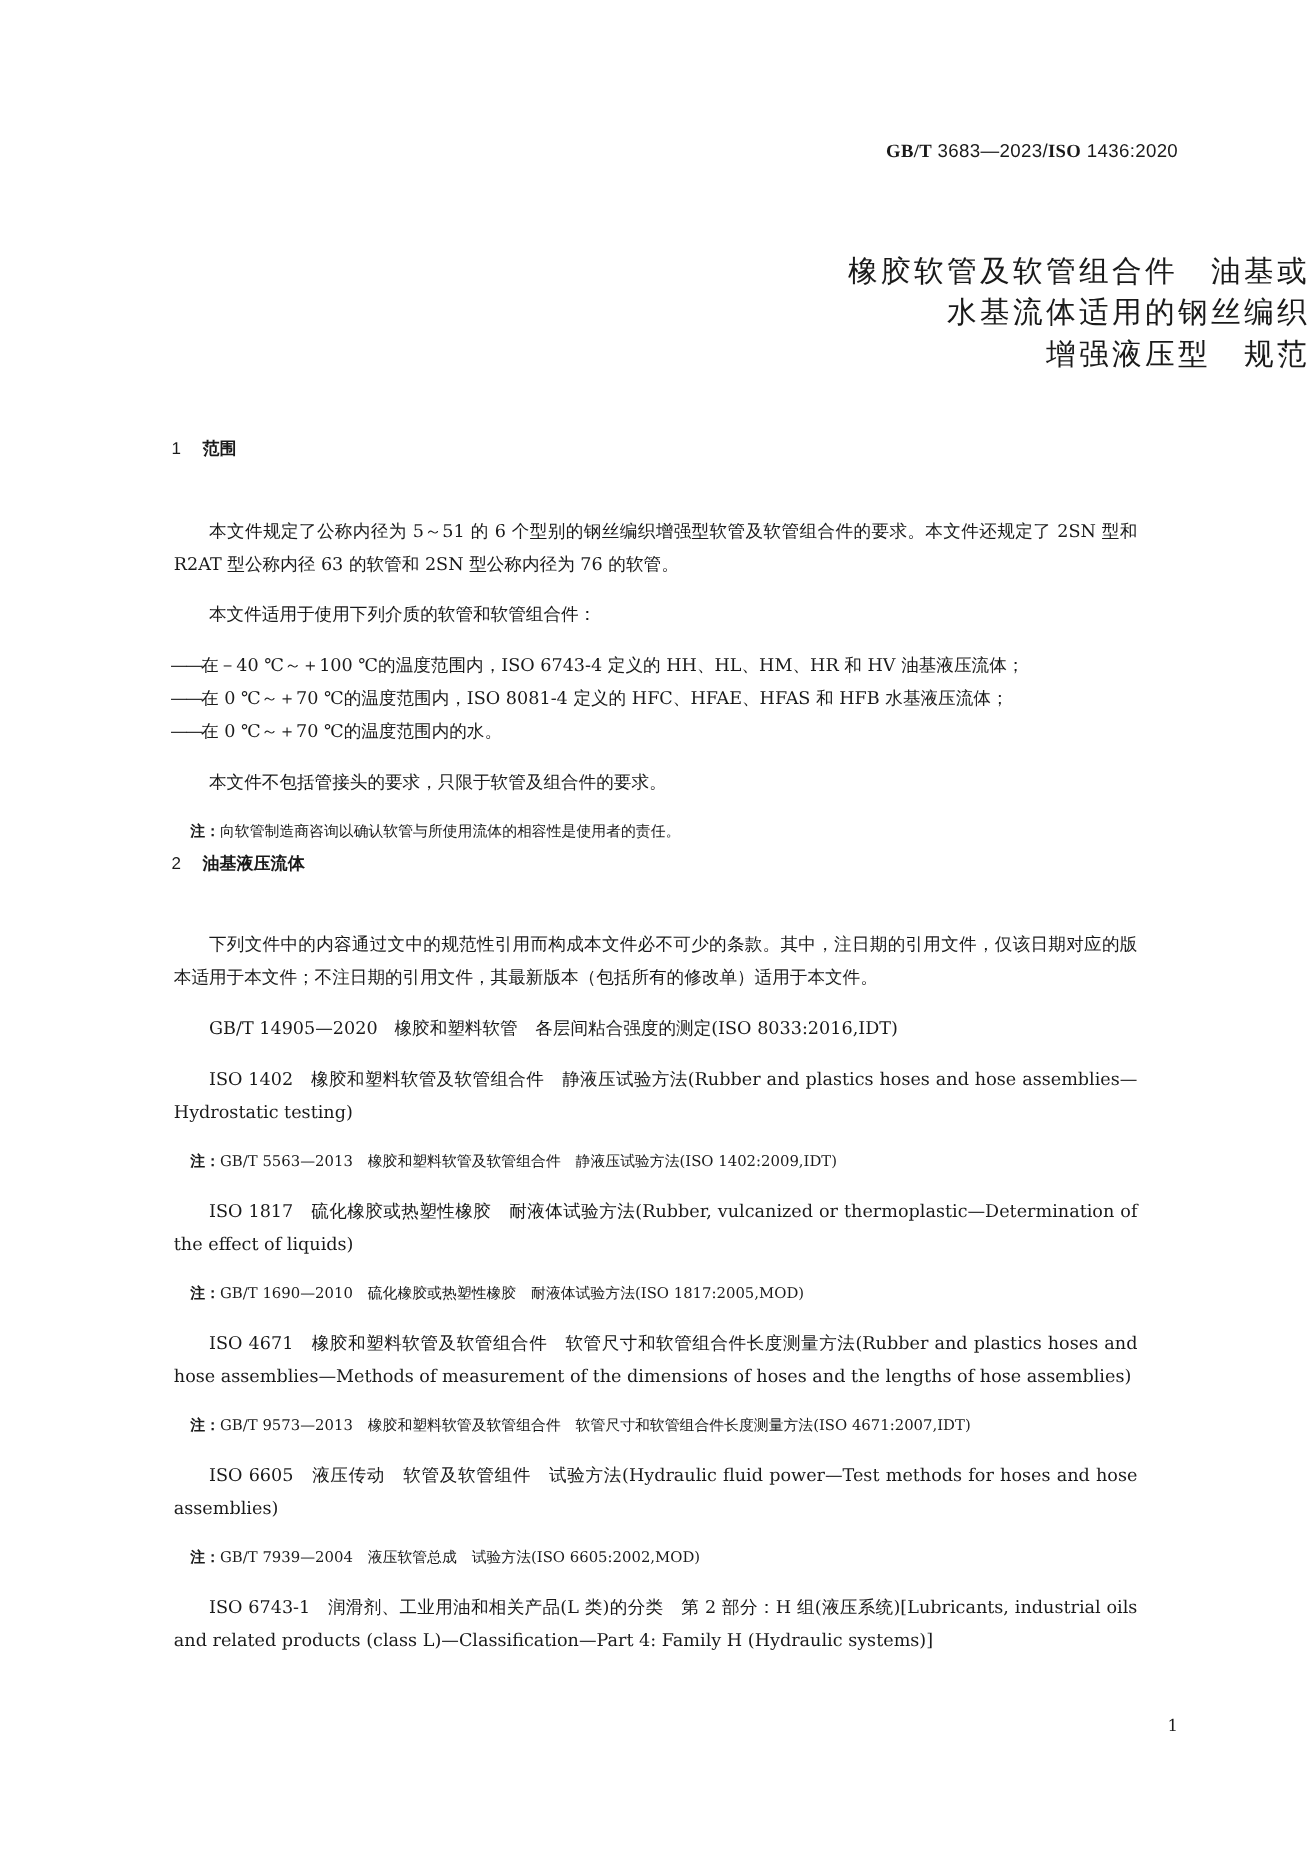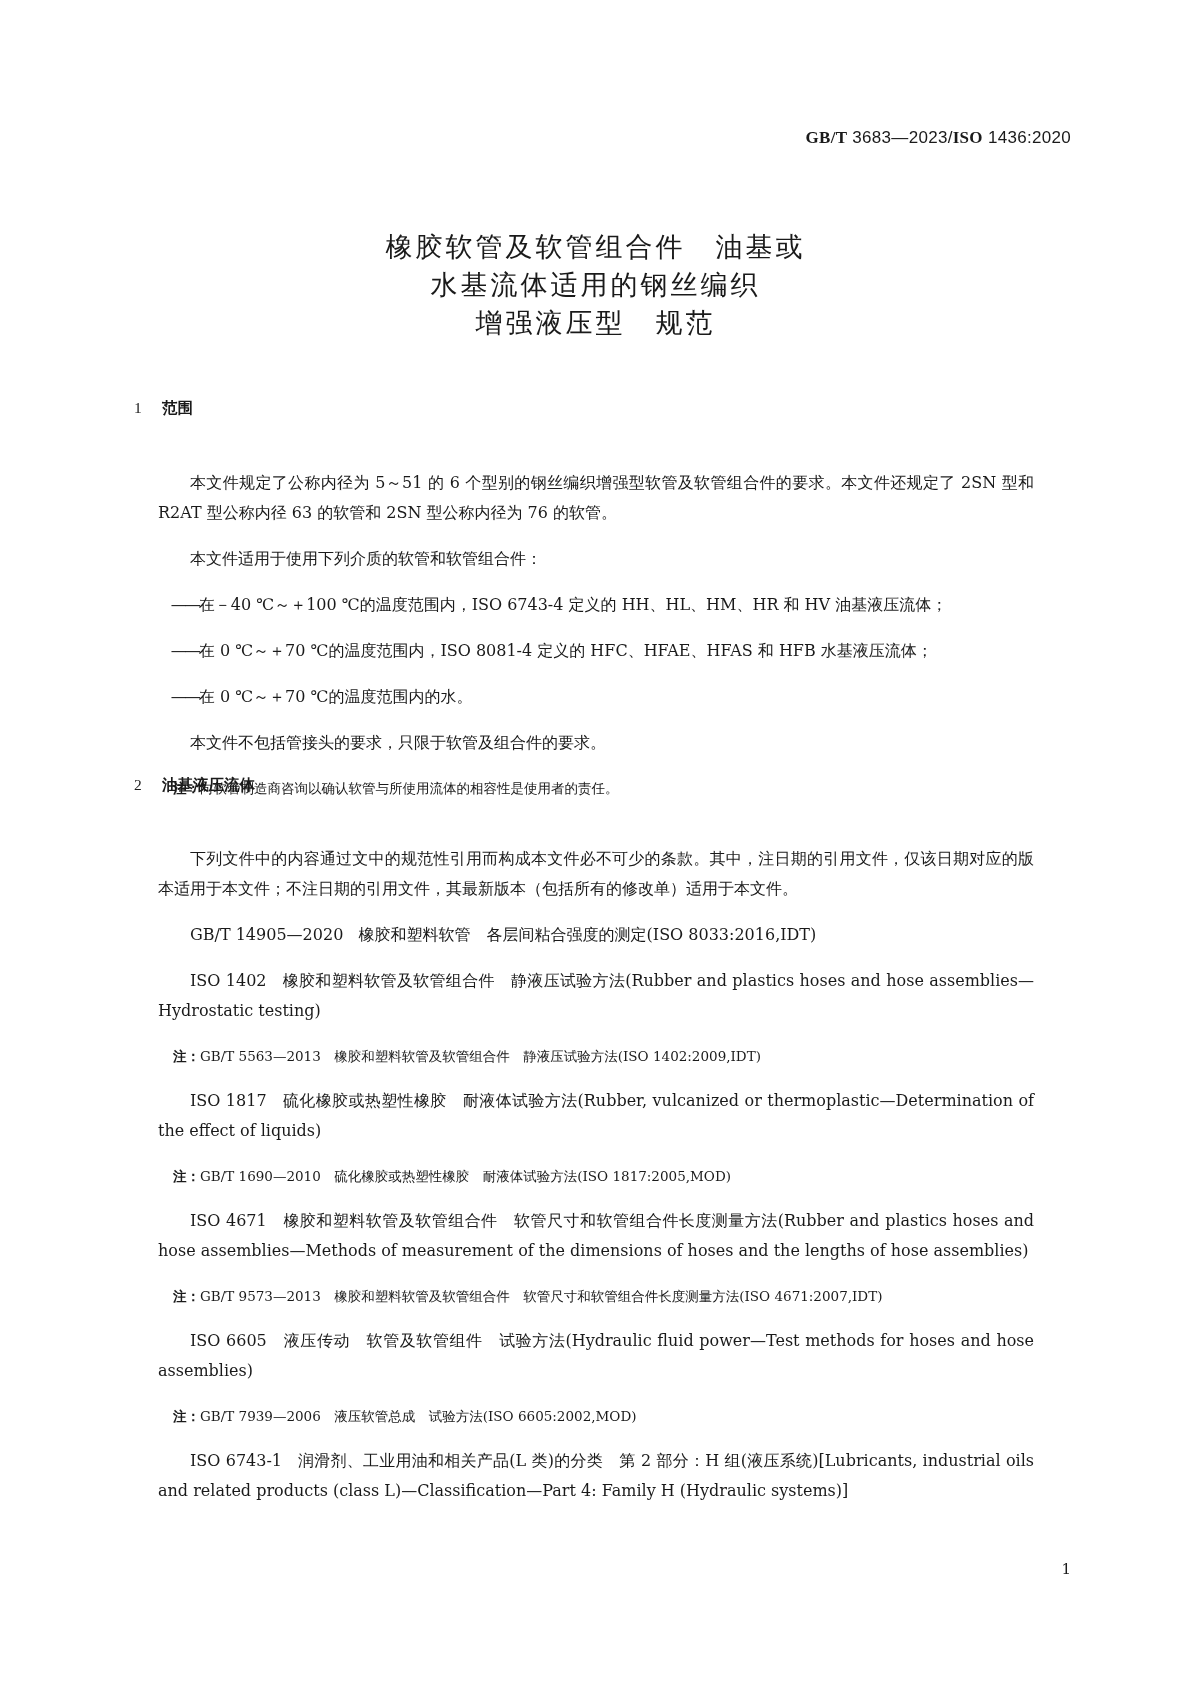--- a/index.html
+++ b/index.html
@@ -1,29 +1,29 @@
 <!DOCTYPE html>
 <html><head>
   <meta charset="utf-8">
   <style>
     html, body { margin: 0; padding: 0; background: #ffffff; }
     body { width: 1191px; height: 1685px; position: relative; overflow: hidden; color: #1a1a1a;
            font-family: "DejaVu Serif", "Liberation Serif", serif; }
     .header-code { position: absolute; top: 128px; right: 120px; font-size: 17px; letter-spacing: 0.3px;
                    font-family: "Liberation Sans", "DejaVu Sans", sans-serif; text-align: center; }
     .header-code b { font-family: "Liberation Serif", serif; font-weight: bold; }
-    .title { position: absolute; top: 228px; left: 0; width: 1191px; text-align: center;
+    .title { position: absolute; top: 228px; left: 0; width: 1191px; text-align: right;
              font-family: "DejaVu Sans", "Liberation Sans", sans-serif; font-size: 27px; line-height: 38px; letter-spacing: 3px; }
     .title div { white-space: pre; }
-    .sec-head { position: absolute; left: 134px; font-family: Liberation Serif, serif;
+    .sec-head { position: absolute; left: 156px; font-family: Liberation Sans, sans-serif;
                 font-size: 15.5px; font-weight: bold; }
     .sec-head .num { display: inline-block; width: 28px; font-weight: normal; }
     .body { position: absolute; left: 142px; width: 908px; font-size: 16px; line-height: 30px; }
     .p { margin: 16px; text-indent: 2em; text-align: justify; }
-    .dash { margin: 16px; padding-left: 3.4em; text-indent: -2.6em; }
+    .dash { margin: 0; padding-left: 3.4em; text-indent: -2.6em; }
     .dash .dmark { letter-spacing: -2px; }
     .note { margin: 4px; padding-left: 2em; font-size: 13.5px; line-height: 28px; }
     .note .nl { font-family: "DejaVu Sans", sans-serif; font-weight: bold; }
     .note.hang { padding-left: 4.7em; text-indent: -2.7em; }
     .ref { margin: 16px; text-indent: 2em; text-align: justify; }
     .gap { white-space: pre; }
     .page-num { position: absolute; top: 1560px; right: 120px; font-size: 15px; }
   </style>
 </head>
 <body>
@@ -64,18 +64,18 @@
   <p class="ref"><span>ISO 1402</span><span class="gap">   </span><span>橡胶和塑料软管及软管组合件　静液压试验方法(Rubber and plastics hoses and hose assemblies—Hydrostatic testing)</span></p>
   <p class="note"><span class="nl">注：</span><span>GB/T 5563—2013　橡胶和塑料软管及软管组合件　静液压试验方法(ISO 1402:2009,IDT)</span></p>
 
   <p class="ref"><span>ISO 1817</span><span class="gap">   </span><span>硫化橡胶或热塑性橡胶　耐液体试验方法(Rubber, vulcanized or thermoplastic—Determination of the effect of liquids)</span></p>
   <p class="note"><span class="nl">注：</span><span>GB/T 1690—2010　硫化橡胶或热塑性橡胶　耐液体试验方法(ISO 1817:2005,MOD)</span></p>
 
   <p class="ref"><span>ISO 4671</span><span class="gap">   </span><span>橡胶和塑料软管及软管组合件　软管尺寸和软管组合件长度测量方法(Rubber and plastics hoses and hose assemblies—Methods of measurement of the dimensions of hoses and the lengths of hose assemblies)</span></p>
   <p class="note hang"><span class="nl">注：</span><span>GB/T 9573—2013　橡胶和塑料软管及软管组合件　软管尺寸和软管组合件长度测量方法(ISO 4671:2007,IDT)</span></p>
 
   <p class="ref"><span>ISO 6605</span><span class="gap">   </span><span>液压传动　软管及软管组件　试验方法(Hydraulic fluid power—Test methods for hoses and hose assemblies)</span></p>
-  <p class="note"><span class="nl">注：</span><span>GB/T 7939—2006　液压软管总成　试验方法(ISO 6605:2002,MOD)</span></p>
+  <p class="note"><span class="nl">注：</span><span>GB/T 7939—2004　液压软管总成　试验方法(ISO 6605:2002,MOD)</span></p>
 
   <p class="ref"><span>ISO 6743-1</span><span class="gap">   </span><span>润滑剂、工业用油和相关产品(L 类)的分类　第 2 部分：H 组(液压系统)[Lubricants, industrial oils and related products (class L)—Classification—Part 4: Family H (Hydraulic systems)]</span></p>
 </div>
 
 <div class="page-num">1</div>
 
 </body></html>

